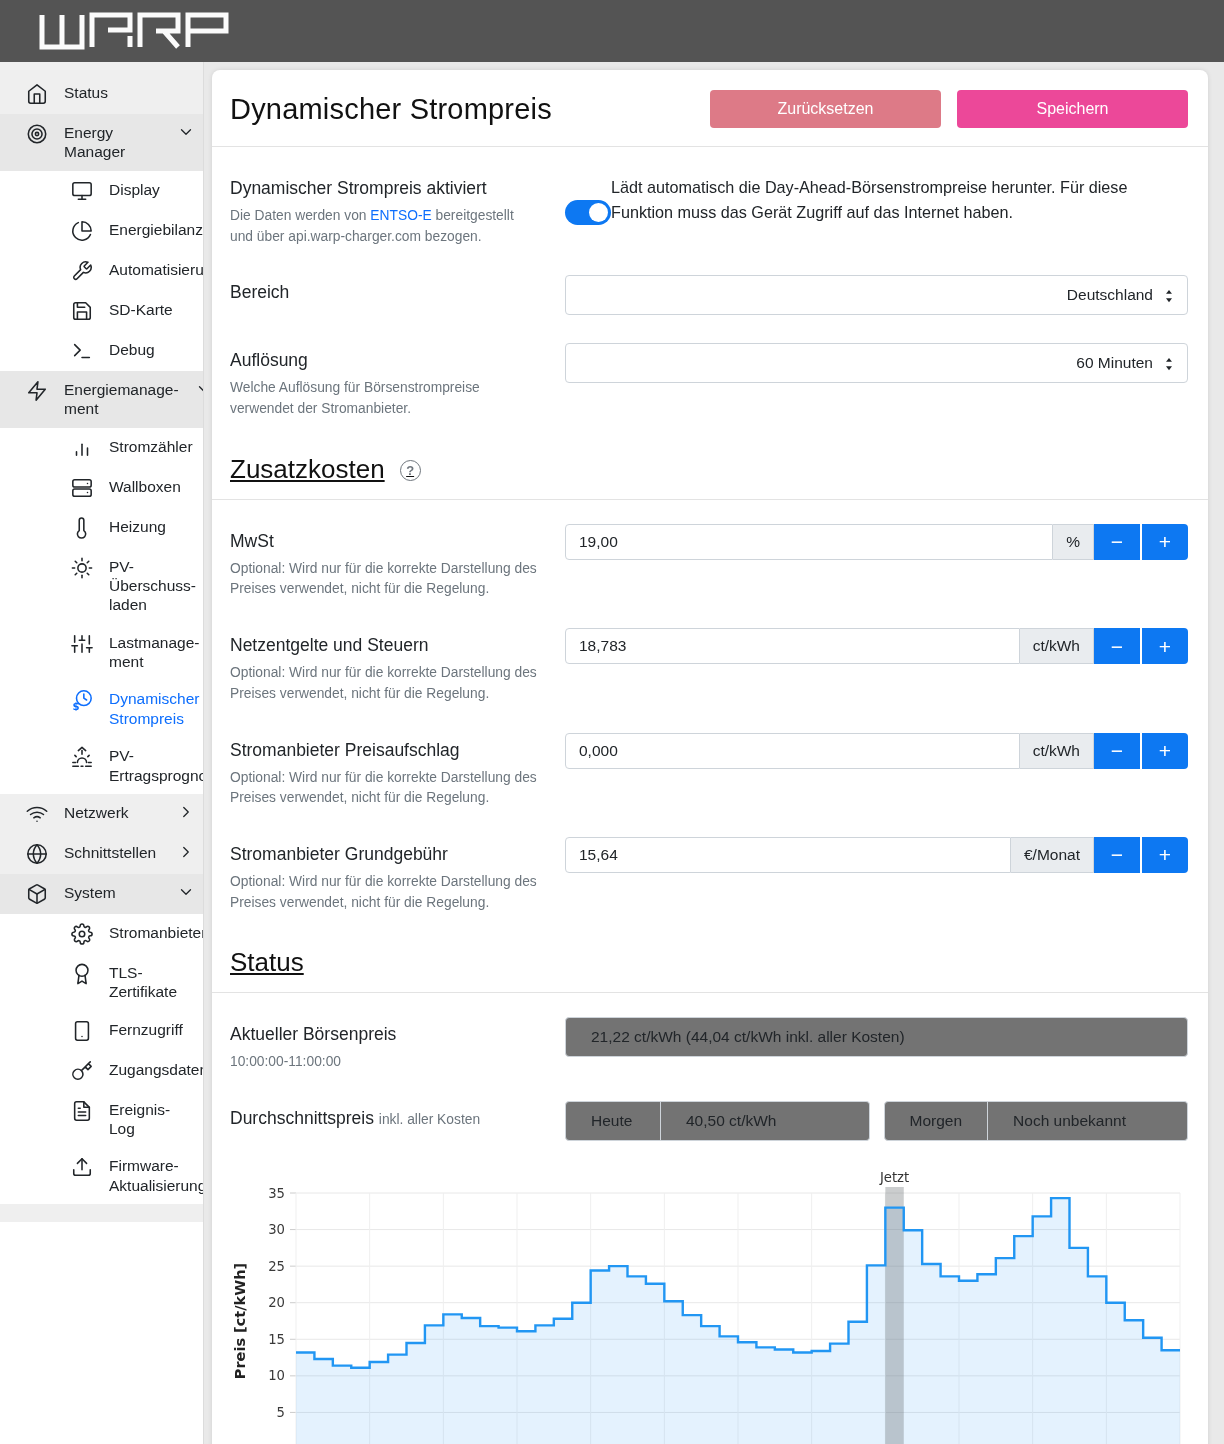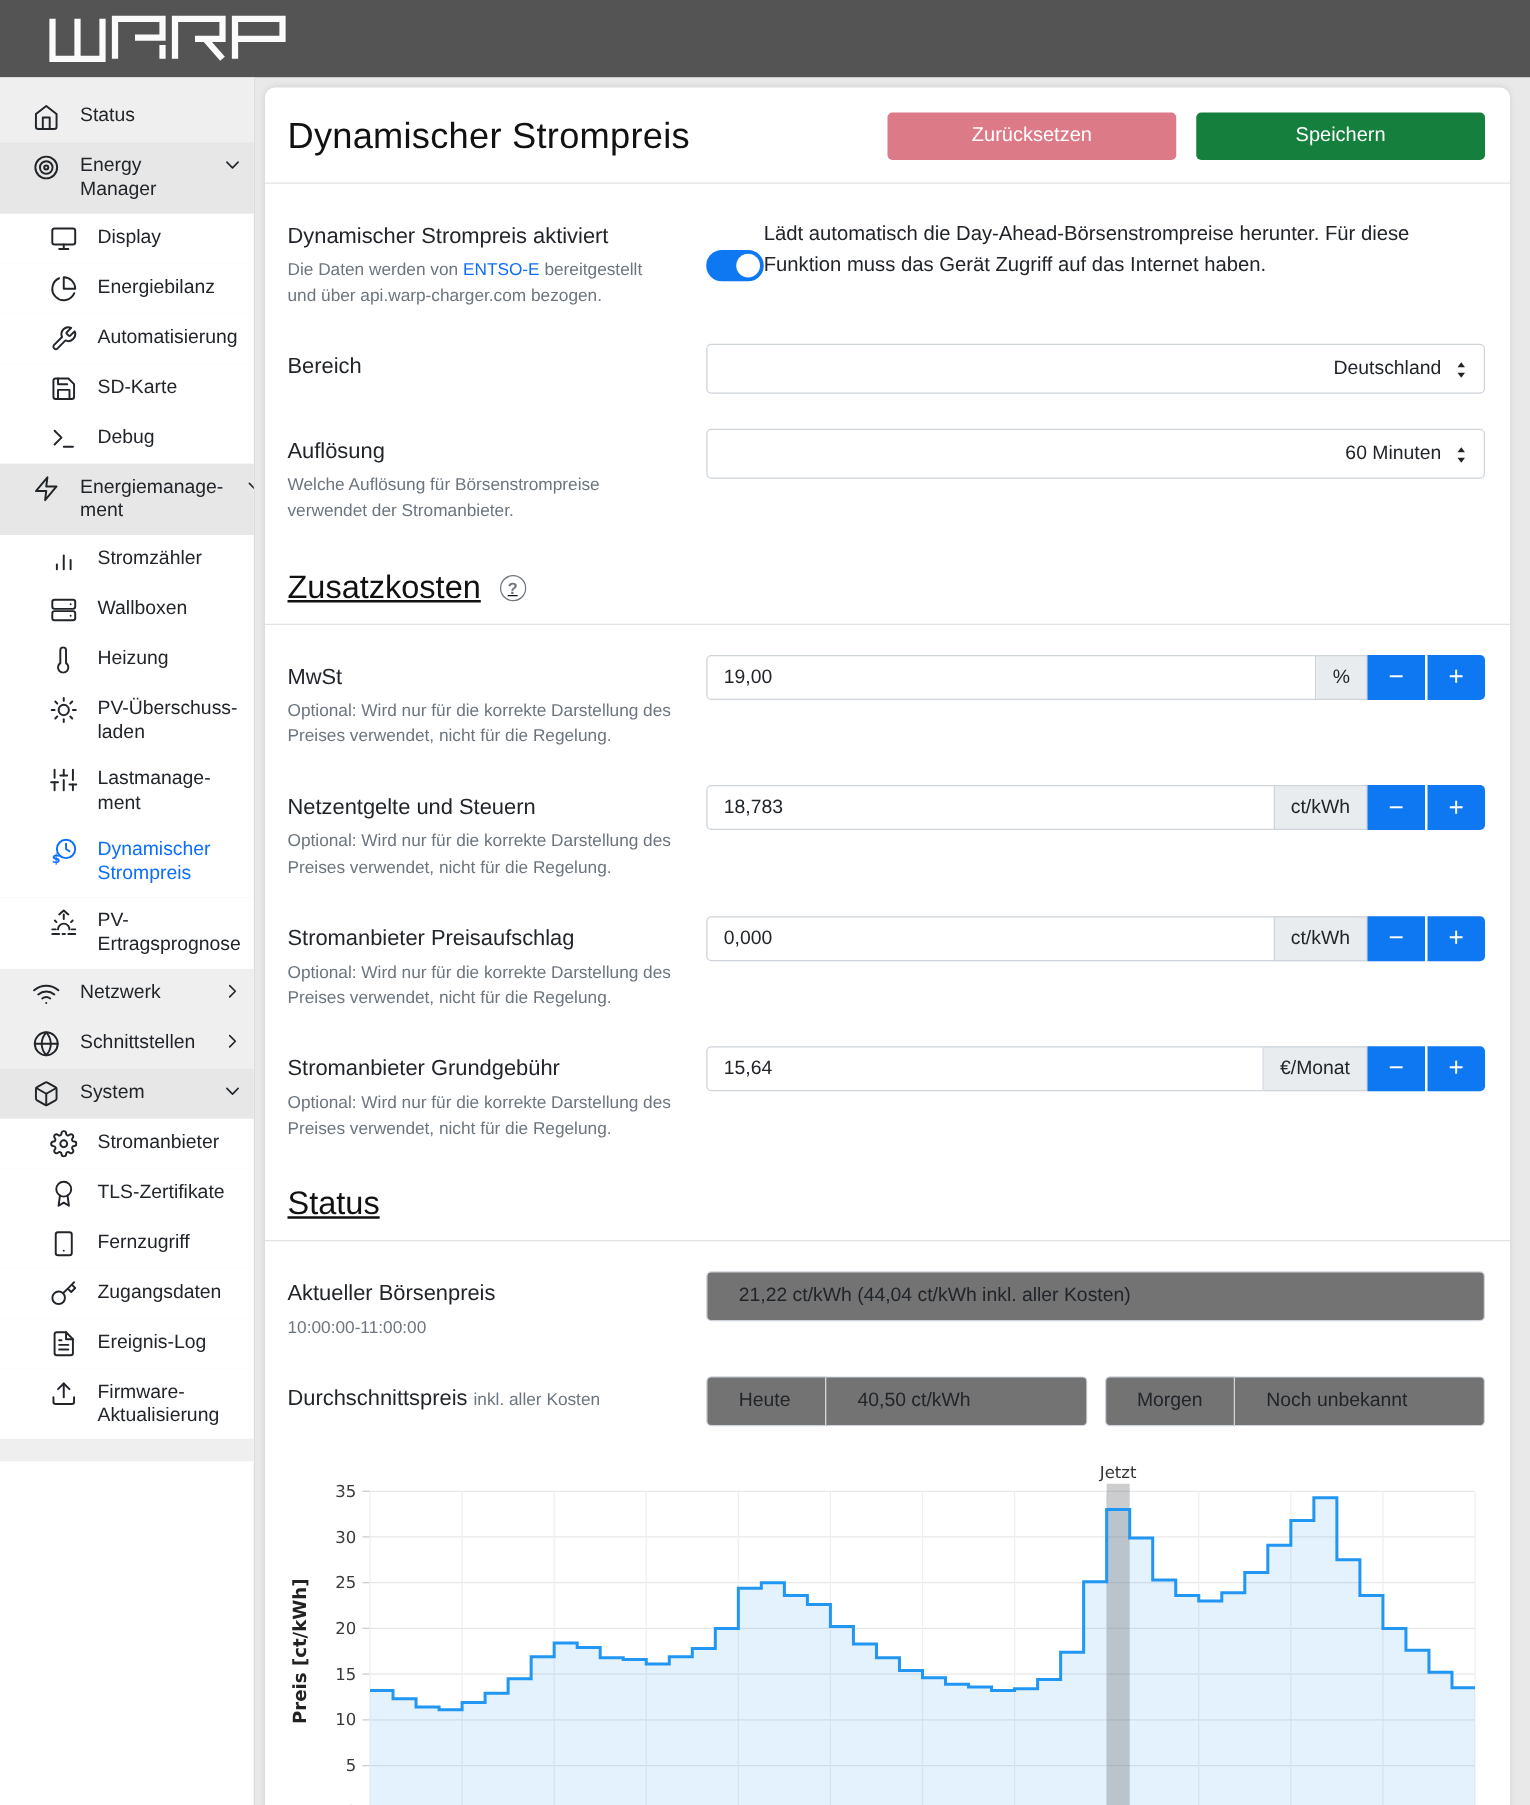--- a/index.html
+++ b/index.html
@@ -12,33 +12,33 @@
   
   .topbar { height:62px; background:#545454; display:flex; align-items:center; padding-left:30px; }
   .logo-svg { display:block; }
   
   .app-body { display:flex; height:1382px; }
   .sidebar { width:204px; flex:0 0 204px; background:#ffffff; border-right:1px solid #dcdcdc; overflow:hidden; }
   .sidebar nav { background:#efefef; padding:12px 0 18px 0; }
   .nav-item { display:flex; align-items:flex-start; gap:16px; padding:9px 8px 9px 26px; font-size:15.5px; line-height:1.25; color:#212529; cursor:pointer; }
   .nav-item .icon { width:22px; height:22px; flex:0 0 22px; margin-top:0px; }
   .nav-item.top.open { background:#e7e7e7; }
-  .nav-item.sub { background:#ffffff; padding-left:40px; }
+  .nav-item.sub { background:#ffffff; padding-left:71px; }
   .nav-item.sub.active { color:#0d6efd; }
   .nav-label { flex:1 1 auto; }
   .chev { margin-left:auto; display:flex; align-items:center; }
   .chev .icon { width:18px; height:18px; flex:0 0 18px; }
   
   .main { flex:1 1 auto; background:#e9e9e9; padding:8px 16px 0 8px; }
   .card { background:#ffffff; border-radius:8px 8px 0 0; min-height:1374px; padding:14px 20px 30px 18px; box-shadow:0 0 5px rgba(0,0,0,0.10); }
   .card-header { display:flex; align-items:center; padding:6px 0 10px 0; }
   .page-title { font-size:29px; color:#111; margin-right:auto; font-weight:400; letter-spacing:0.2px; }
   .btn { width:231px; height:38px; border:none; border-radius:4px; color:#fff; font-size:16px; font-family:inherit; cursor:pointer; }
   .btn-reset { background:#dd7a87; margin-right:16px; }
-  .btn-save { background:#15803d; }
+  .btn-save { background:#ec4899; }
   .rule { border:none; border-top:1px solid #e3e3e3; margin:8px -20px 0 -18px; }
   .section-body { padding-top:24px; }
   .form-row { display:flex; margin-bottom:28px; }
   .label-col { width:335px; flex:0 0 335px; padding-right:26px; padding-top:7px; }
   .label-main { font-size:17.5px; color:#212529; }
   .label-small { font-size:13.8px; color:#6c757d; font-weight:400; }
   .label-help { font-size:13.8px; color:#6c757d; margin-top:7px; line-height:1.5; }
   .label-help a { color:#0d6efd; text-decoration:none; }
   .control-col { flex:1 1 auto; min-width:0; }
   

